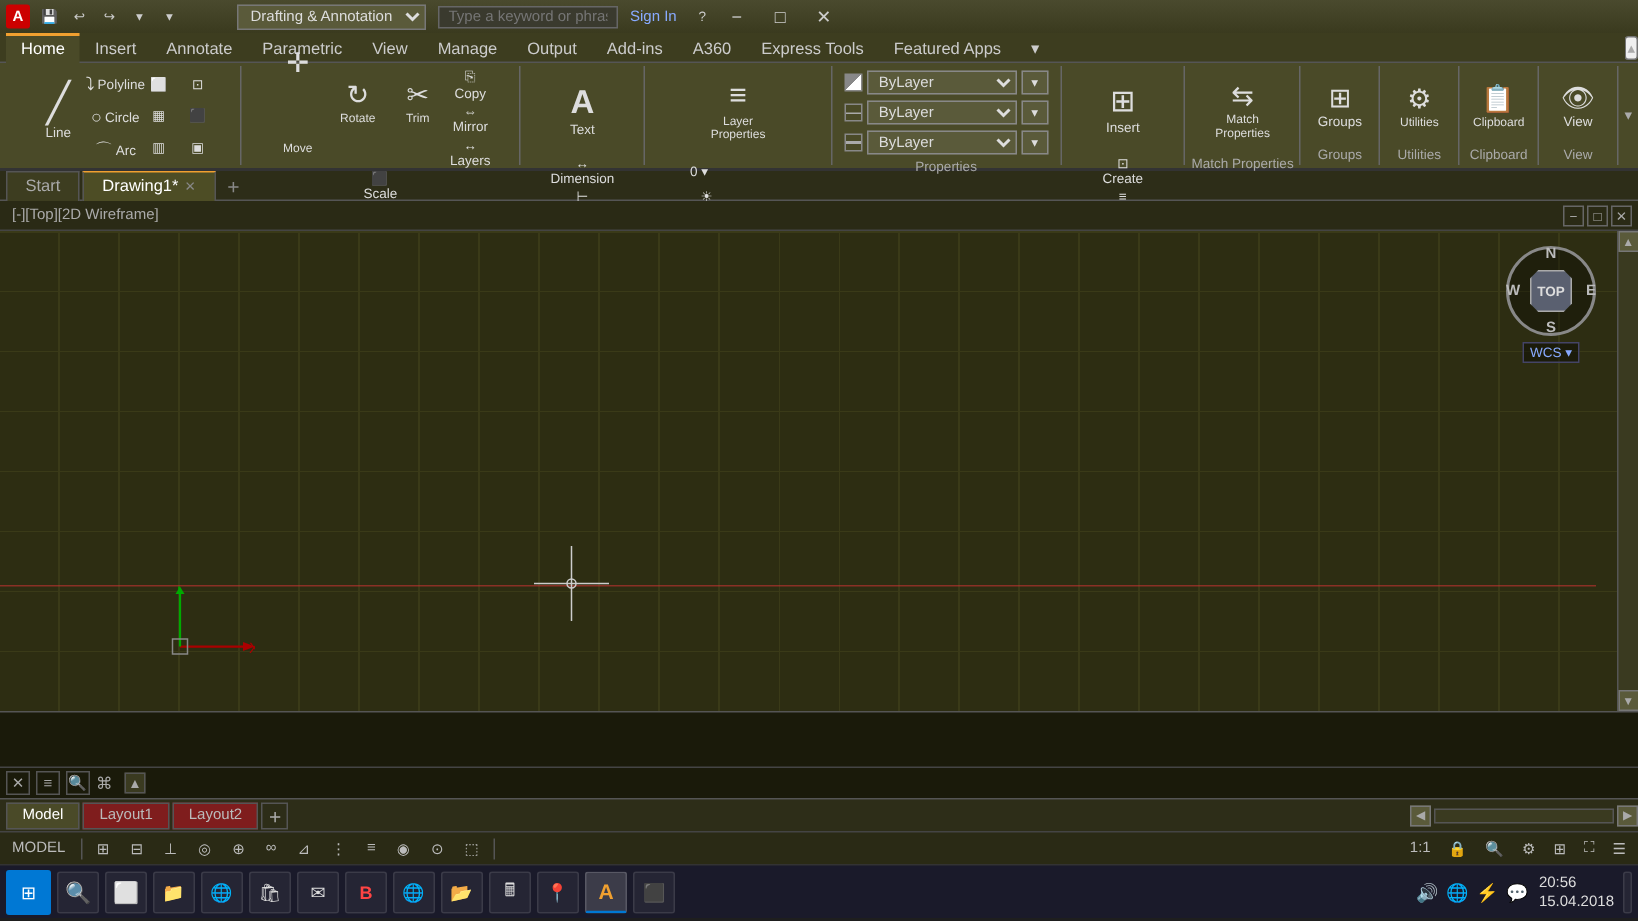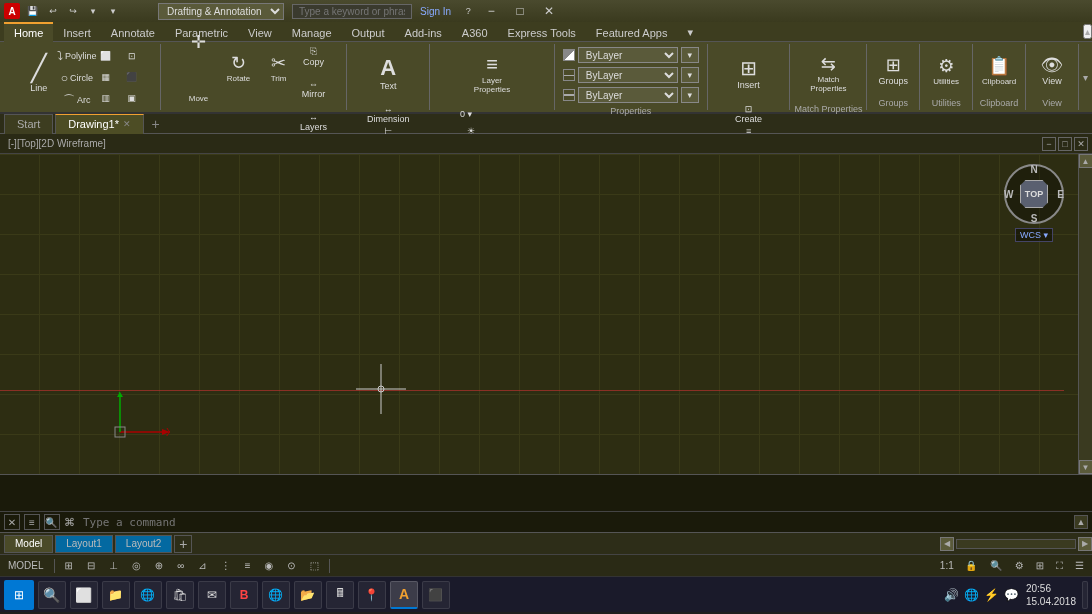--- a/index.html
+++ b/index.html
@@ -167,21 +167,21 @@
       font-family: monospace; outline: none;
     }
     .cmd-scroll-btn { width: 14px; height: 14px; background: #3a3a20; border: 1px solid #555; color: #aaa; font-size: 9px; cursor: pointer; display: flex; align-items: center; justify-content: center; }
 
     
     #layout-tabs {
       height: 22px; background: #2d2d18; border-top: 1px solid #555;
       display: flex; align-items: center; padding-left: 4px; gap: 2px;
     }
     .layout-tab {
-      padding: 2px 10px; background: #0369a1; color: #bbb; font-size: 10px;
+      padding: 2px 10px; background: #7f1d1d; color: #bbb; font-size: 10px;
       border: 1px solid #555; cursor: pointer; height: 18px; display: flex; align-items: center;
     }
     .layout-tab.active { background: #4a4a28; color: #fff; }
     .layout-tab-add { width: 18px; height: 18px; background: transparent; border: 1px solid #555; color: #aaa; cursor: pointer; display: flex; align-items: center; justify-content: center; font-size: 14px; }
 
     
     #status-bar {
       height: 22px; background: #2a2a15; border-top: 1px solid #444;
       display: flex; align-items: center; padding: 0 4px; gap: 6px;
     }
@@ -307,21 +307,21 @@
         <span style="font-size:8px;margin-top:41px;">Move</span>
       </div>
       <div class="ribbon-btn">
         <div class="icon">↻</div>
         <span style="font-size:8px;">Rotate</span>
       </div>
       <div class="ribbon-btn">
         <div class="icon">✂</div>
         <span style="font-size:8px;">Trim</span>
       </div>
-      <div style="display:flex; flex-direction:column; gap:13px;">
+      <div style="display:flex; flex-direction:column; gap:3px;">
         <div class="ribbon-btn small">⎘ Copy</div>
         <div class="ribbon-btn small">⇔ Mirror</div>
         <div class="ribbon-btn small">↔ Layers</div>
       </div>
       <div style="display:flex; flex-direction:column; gap:1px;">
         <div class="ribbon-btn small">⬛ Scale</div>
         <div class="ribbon-btn small">→ Extend</div>
         <div class="ribbon-btn small">⊣ Break</div>
       </div>
     </div>
@@ -525,21 +525,20 @@
   </div>
 </div>
 
 <div id="command-line">
   <div id="command-output"></div>
   <div id="command-input-row">
     <button class="cmd-btn">✕</button>
     <button class="cmd-btn">≡</button>
     <button class="cmd-btn">🔍</button>
     <span style="color:#aaa; font-size:11px; margin-right:4px;">⌘</span>
-    <input id="command-input" placeholder="Type a command" style="">
     <div class="cmd-scroll-btn">▲</div>
   </div>
 </div>
 
 <div style="display:flex; flex-direction:column;">
   <div id="layout-tabs">
     <div class="layout-tab active">Model</div>
     <div class="layout-tab">Layout1</div>
     <div class="layout-tab">Layout2</div>
     <button class="layout-tab-add">+</button>

